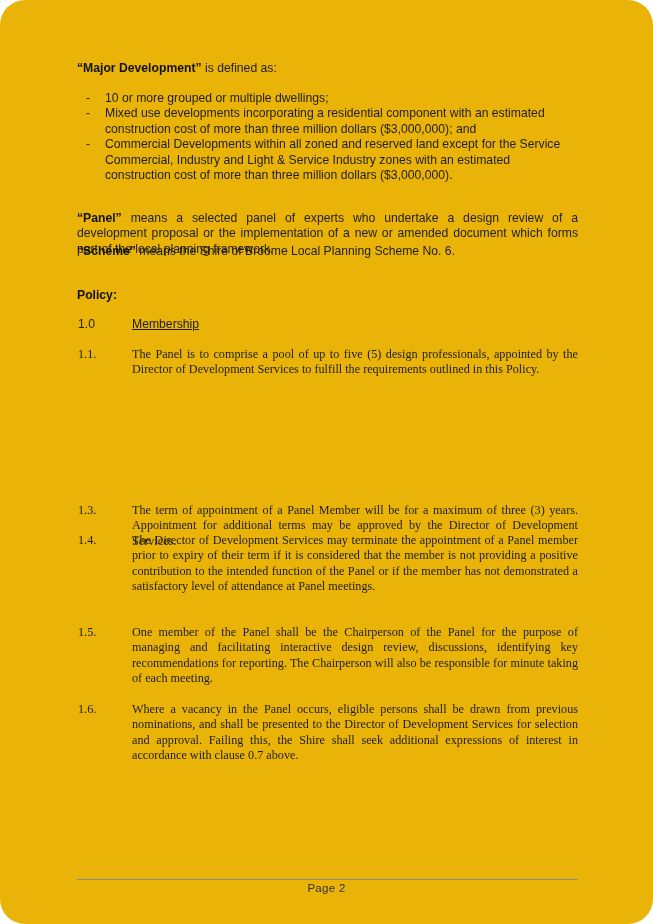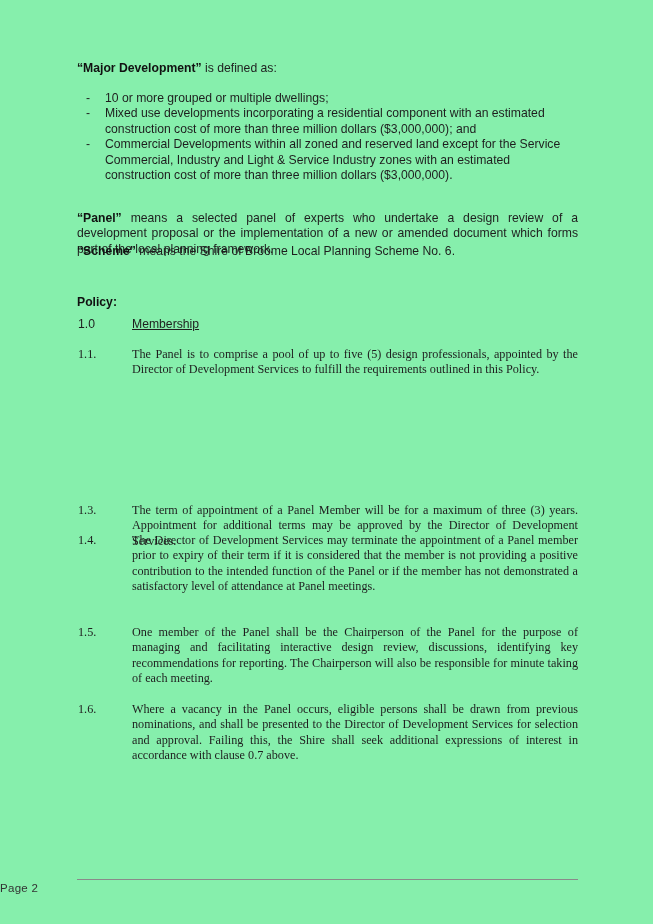--- a/index.html
+++ b/index.html
@@ -1,35 +1,35 @@
 <!DOCTYPE html>
 <html><head>
 <meta charset="utf-8">
 <style>
   html, body { margin: 0; padding: 0; background: #ffffff; }
   body { width: 653px; height: 924px; position: relative; overflow: hidden; }
   .page {
     position: absolute; left: 0; top: 0; width: 653px; height: 924px;
-    background: #86efac; color: #1e1e1e;
+    background: #eab308; color: #1e1e1e;
     font-family: "Liberation Sans", sans-serif;
-    font-size: 12.2px; line-height: 15.4px;
+    font-size: 12.2px; line-height: 15.4px; border-radius: 25px;
   }
   .block { position: absolute; left: 77px; width: 501px; }
   .justify { text-align: justify; margin-top: 16px; }
   .b { font-weight: bold; color: #111; }
   .bullets { position: absolute; left: 77px; width: 501px; }
   .bullet { position: relative; padding-left: 28px; }
   .bullet .dash { position: absolute; left: 9px; top: 0; }
   .clause { position: absolute; left: 77px; width: 501px; font-family: Liberation Serif, serif; }
   .clause .num { position: absolute; left: 1px; top: 0; }
   .clause .body { margin-left: 55px; text-align: justify; }
   .heading-num { position: absolute; left: 78px; }
   .heading-title { position: absolute; left: 132px; text-decoration: underline; }
   .footer-rule { position: absolute; left: 77px; top: 879px; width: 501px; height: 0; border-top: 1px solid #8a8a8a; }
-  .footer-text { position: absolute; left: 0; width: 653px; top: 881px; text-align: left; font-size: 11.5px; color: #333; letter-spacing: 0.3px; }
+  .footer-text { position: absolute; left: 0; width: 653px; top: 881px; text-align: center; font-size: 11.5px; color: #333; letter-spacing: 0.3px; }
 </style>
 </head>
 <body>
 
 <div class="page">
 
   <div class="block" style="top:61px;">
     <span class="b">“Major Development”</span><span> is defined as:</span>
   </div>
 
@@ -49,21 +49,21 @@
   </div>
 
   <div class="block justify" style="top:195px;">
     <span class="b">“Panel”</span><span> means a selected panel of experts who undertake a design review of a development proposal or the implementation of a new or amended document which forms part of the local planning framework.</span>
   </div>
 
   <div class="block" style="top:244px;">
     <span class="b">“Scheme”</span><span> means the Shire of Broome Local Planning Scheme No. 6.</span>
   </div>
 
-  <div class="block b" style="top:295px;">Policy:</div>
+  <div class="block b" style="top:288px;">Policy:</div>
 
   <div style="position:absolute; top:317px; left:0; width:529px; height:16px;">
     <span class="heading-num">1.0</span>
     <span class="heading-title">Membership</span>
   </div>
 
   <div class="clause" style="top:347px;">
     <span class="num">1.1.</span>
     <div class="body">The Panel is to comprise a pool of up to five (5) design professionals, appointed by the Director of Development Services to fulfill the requirements outlined in this Policy.</div>
   </div>

